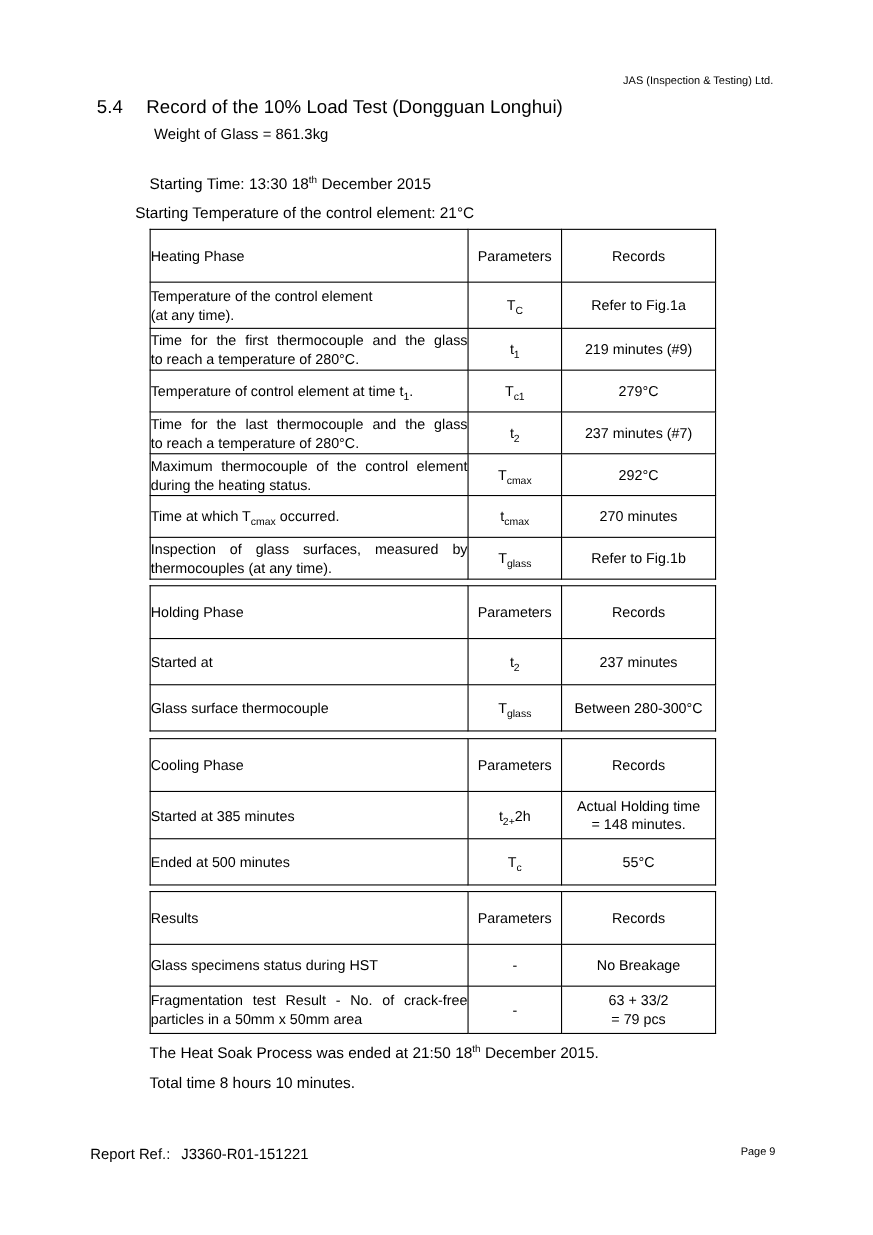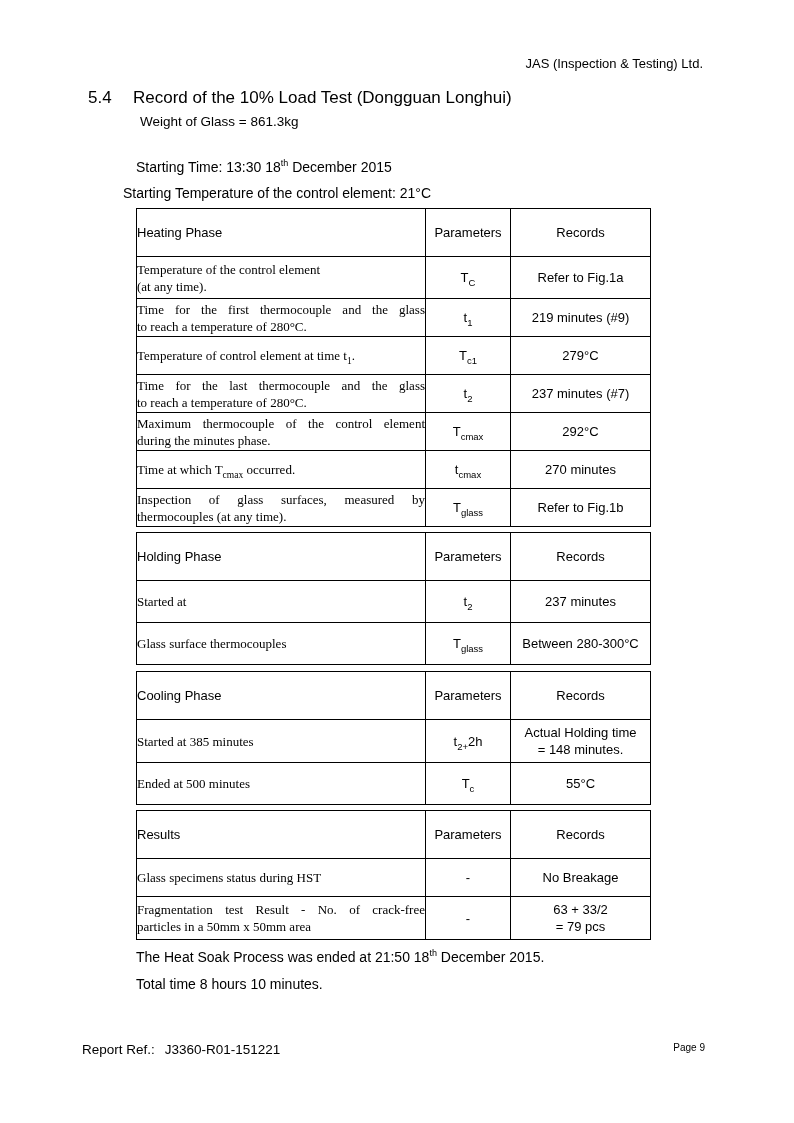--- a/index.html
+++ b/index.html
@@ -6,21 +6,21 @@
   html, body { background: #fff; }
   .page {
     position: relative;
     width: 794px;
     height: 1123px;
     background: #fff;
     font-family: "Liberation Sans", sans-serif;
     color: #000;
     overflow: hidden;
   }
-  .company { position: absolute; top: 56px; right: 91px; font-size: 13px; }
+  .company { position: absolute; top: 68px; right: 91px; font-size: 10px; }
   .sec-num { position: absolute; top: 88px; left: 88px; font-size: 17px; }
   .sec-title { position: absolute; top: 88px; left: 133px; font-size: 17px; }
   .weight { position: absolute; top: 114px; left: 140px; font-size: 13.5px; }
   .start-time { position: absolute; top: 159px; left: 136px; font-size: 14px; }
   .start-temp { position: absolute; top: 185px; left: 123px; font-size: 14px; }
   sup { font-size: 9px; vertical-align: super; line-height: 0; }
   sub { font-size: 9.5px; vertical-align: sub; line-height: 0; }
 
   table.rpt {
     position: absolute;
@@ -30,21 +30,21 @@
     width: 514px;
     font-size: 13px;
   }
   table.rpt td { border: 1px solid #000; vertical-align: middle; padding: 0; }
   col.c1 { width: 289px; }
   col.c2 { width: 85px; }
   col.c3 { width: 140px; }
   .c-desc { padding: 1px 2px 1px 3px; text-align: left; }
   .c-param, .c-record { text-align: center; }
   .c-head { padding-left: 3px; }
-  .dline { line-height: 17px; font-family: Liberation Serif, serif; }
+  .dline { line-height: 17px; }
   .dline.just { text-align: justify; text-align-last: justify; }
   .rline { line-height: 17px; }
   tr.h31 > td { height: 48px; }
   tr.h38 > td { height: 38px; }
   tr.h42 > td { height: 42px; }
   tr.h43 > td { height: 43px; }
   #tbl-heating { top: 208px; }
   #tbl-holding { top: 532px; padding-left: 40px; }
   #tbl-cooling { top: 671px; }
   #tbl-results { top: 810px; }
@@ -108,21 +108,21 @@
       <td class="c-desc">
         <div class="dline just">Time for the last thermocouple and the glass</div>
         <div class="dline">to reach a temperature of 280°C.</div>
       </td>
       <td class="c-param"><span>t</span><sub>2</sub></td>
       <td class="c-record">237 minutes (#7)</td>
     </tr>
     <tr class="h38">
       <td class="c-desc">
         <div class="dline just">Maximum thermocouple of the control element</div>
-        <div class="dline">during the minutes phase.</div>
+        <div class="dline">during the heating status.</div>
       </td>
       <td class="c-param"><span>T</span><sub>cmax</sub></td>
       <td class="c-record">292°C</td>
     </tr>
     <tr class="h38">
       <td class="c-desc">
         <div class="dline"><span>Time at which T</span><sub>cmax</sub><span> occurred.</span></div>
       </td>
       <td class="c-param"><span>t</span><sub>cmax</sub></td>
       <td class="c-record">270 minutes</td>
@@ -152,21 +152,21 @@
     </tr>
     <tr class="h42">
       <td class="c-desc">
         <div class="dline">Started at</div>
       </td>
       <td class="c-param"><span>t</span><sub>2</sub></td>
       <td class="c-record">237 minutes</td>
     </tr>
     <tr class="h42">
       <td class="c-desc">
-        <div class="dline">Glass surface thermocouples</div>
+        <div class="dline">Glass surface thermocouple</div>
       </td>
       <td class="c-param"><span>T</span><sub>glass</sub></td>
       <td class="c-record">Between 280-300°C</td>
     </tr>
   </tbody>
     </table>
 
   <table class="rpt" id="tbl-cooling">
     <colgroup>
         <col class="c1">

